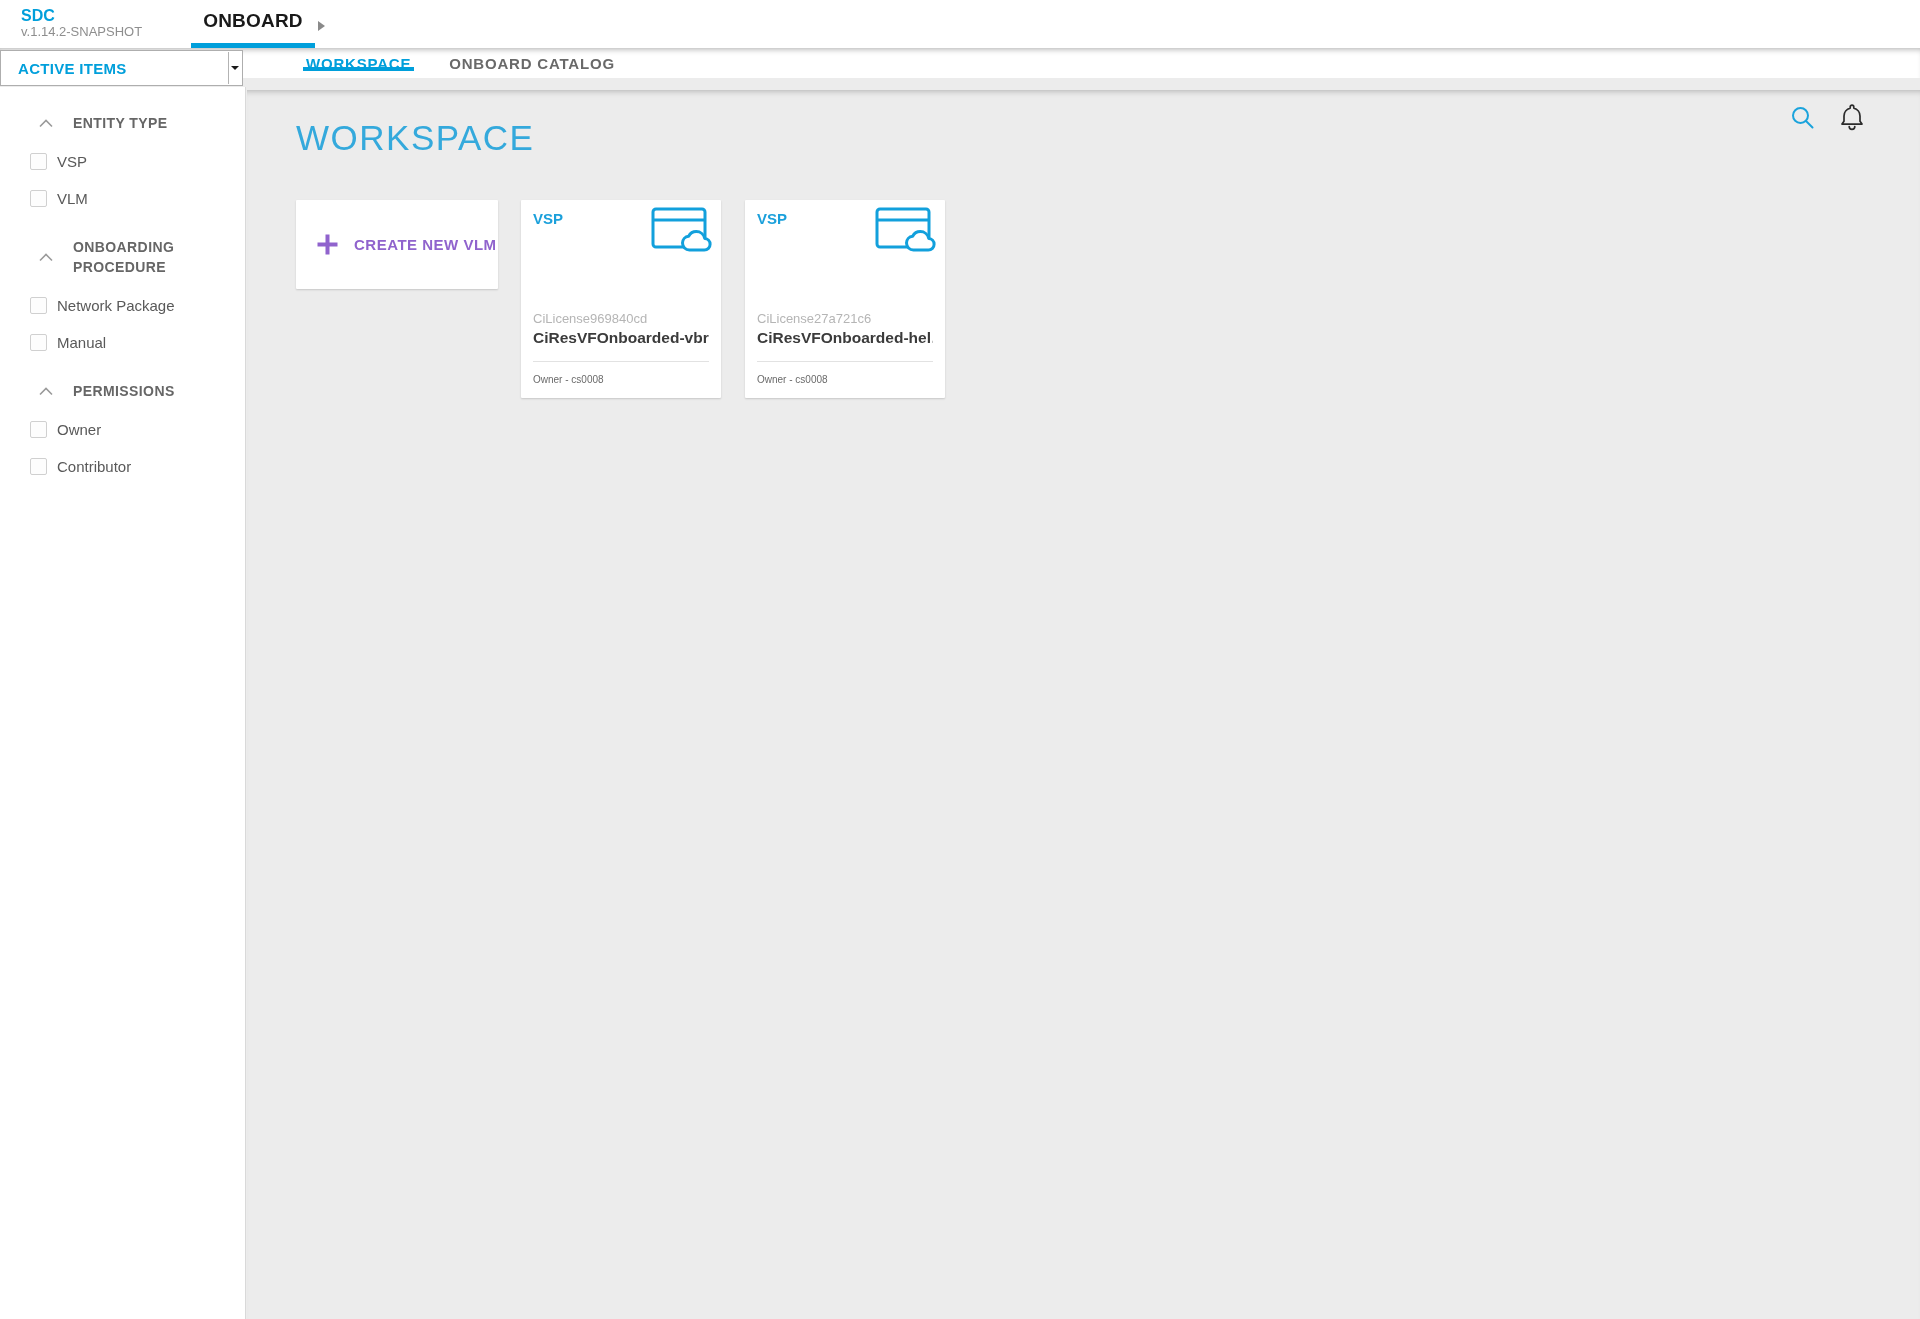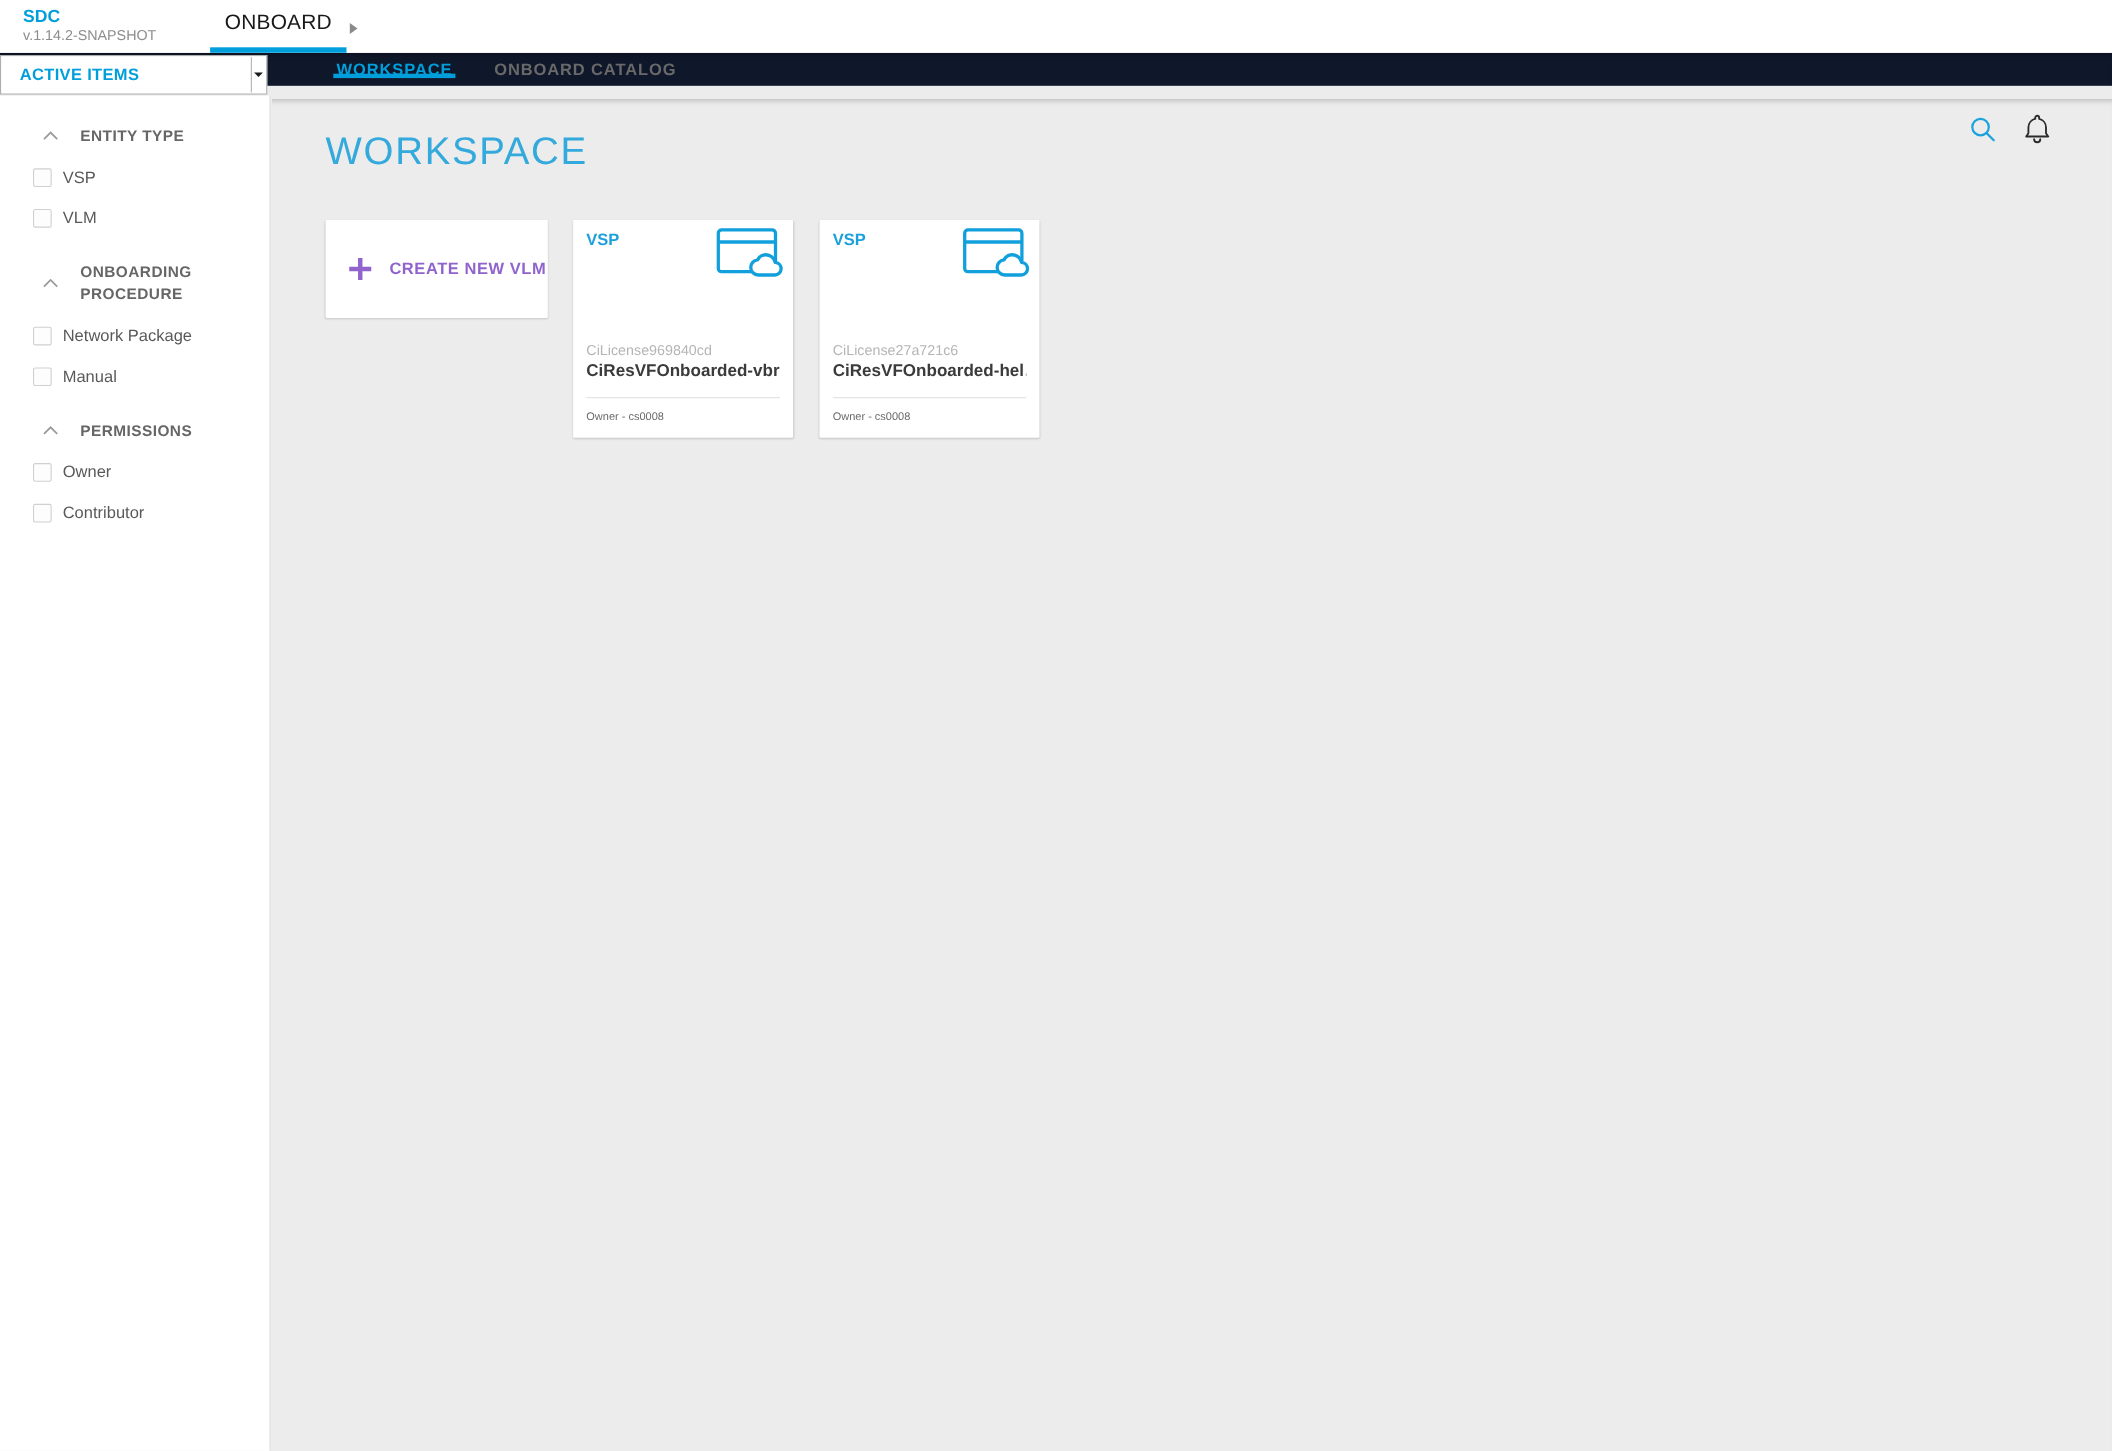--- a/index.html
+++ b/index.html
@@ -6,27 +6,27 @@
   html,body { width:1920px; height:1319px; overflow:hidden; }
   body { font-family:"Liberation Sans","DejaVu Sans",sans-serif; background:#ececec; }
   .canvas { position:relative; width:1920px; height:1319px; }
 
   
   .header { position:absolute; top:0; left:0; width:100%; height:48px; background:#fff; z-index:5; }
   .logo { position:absolute; left:21px; top:7px; cursor:default; }
   .logo-name { color:#009fdb; font-weight:700; font-size:16px; line-height:17px; }
   .logo-version { color:#8e8e8e; font-size:13px; line-height:15px; }
   .onboard-tab { position:absolute; left:191px; top:0; width:124px; height:48px; text-align:center;
-                 font-size:19px; font-weight:400; color:#191919; line-height:42px; letter-spacing:.2px; cursor:pointer; }
+                 font-size:19px; font-weight:700; color:#191919; line-height:42px; letter-spacing:.2px; cursor:pointer; }
   .onboard-underline { position:absolute; left:0; bottom:0; width:100%; height:5px; background:#009fdb; }
   .onboard-arrow { position:absolute; left:318px; top:21px; width:0; height:0;
                    border-left:7px solid #8a8a8a; border-top:5px solid transparent; border-bottom:5px solid transparent; }
 
   
-  .subheader { position:absolute; top:48px; left:0; width:100%; height:30px; background:#0f172a;
+  .subheader { position:absolute; top:48px; left:0; width:100%; height:30px; background:#ffffff;
                box-shadow:inset 0 5px 6px -4px rgba(0,0,0,.33); z-index:4; }
   .active-select { position:absolute; left:0; top:2px; width:243px; height:36px; background:#fff;
                    border:1px solid #aeaeae; display:flex; align-items:center; cursor:pointer; }
   .active-select-label { padding-left:17px; color:#009fdb; font-size:15px; font-weight:600; letter-spacing:.3px; }
   .select-strip { position:absolute; top:1px; right:1px; bottom:1px; width:13px; background:#fff;
                   border-left:1px solid #b3b3b3; display:flex; align-items:center; justify-content:center; }
   .select-caret { width:0; height:0; border-top:4px solid #1a1a1a; border-left:4px solid transparent; border-right:4px solid transparent; }
   .sub-tabs { position:absolute; left:306px; top:0; height:100%; display:flex; gap:38px; align-items:center; }
   .sub-tab { position:relative; height:100%; display:flex; align-items:center; font-size:15px; font-weight:700;
              letter-spacing:.8px; color:#696969; cursor:pointer; }

